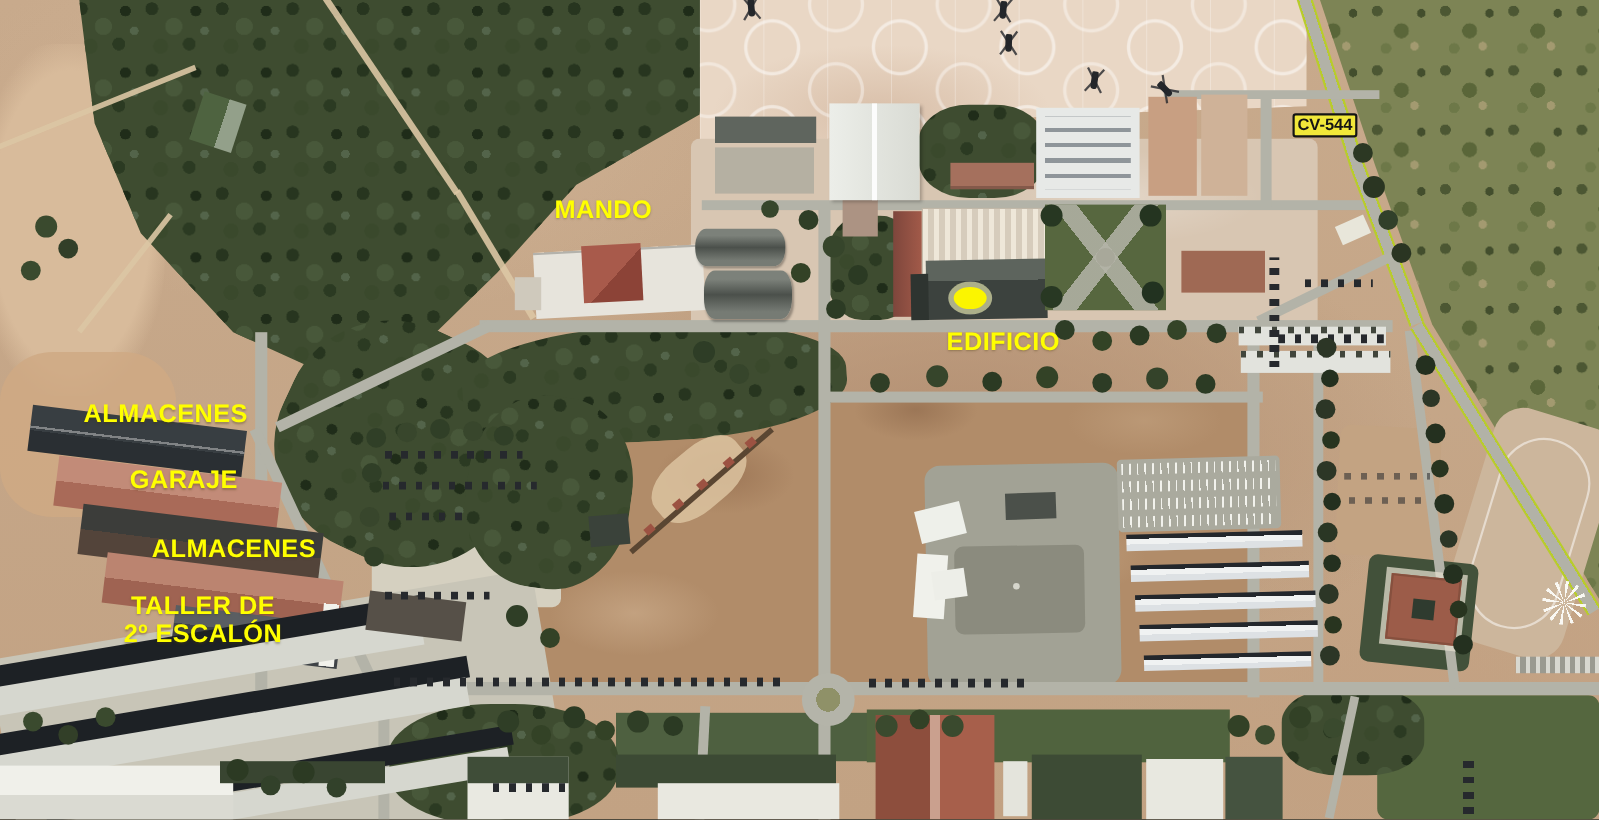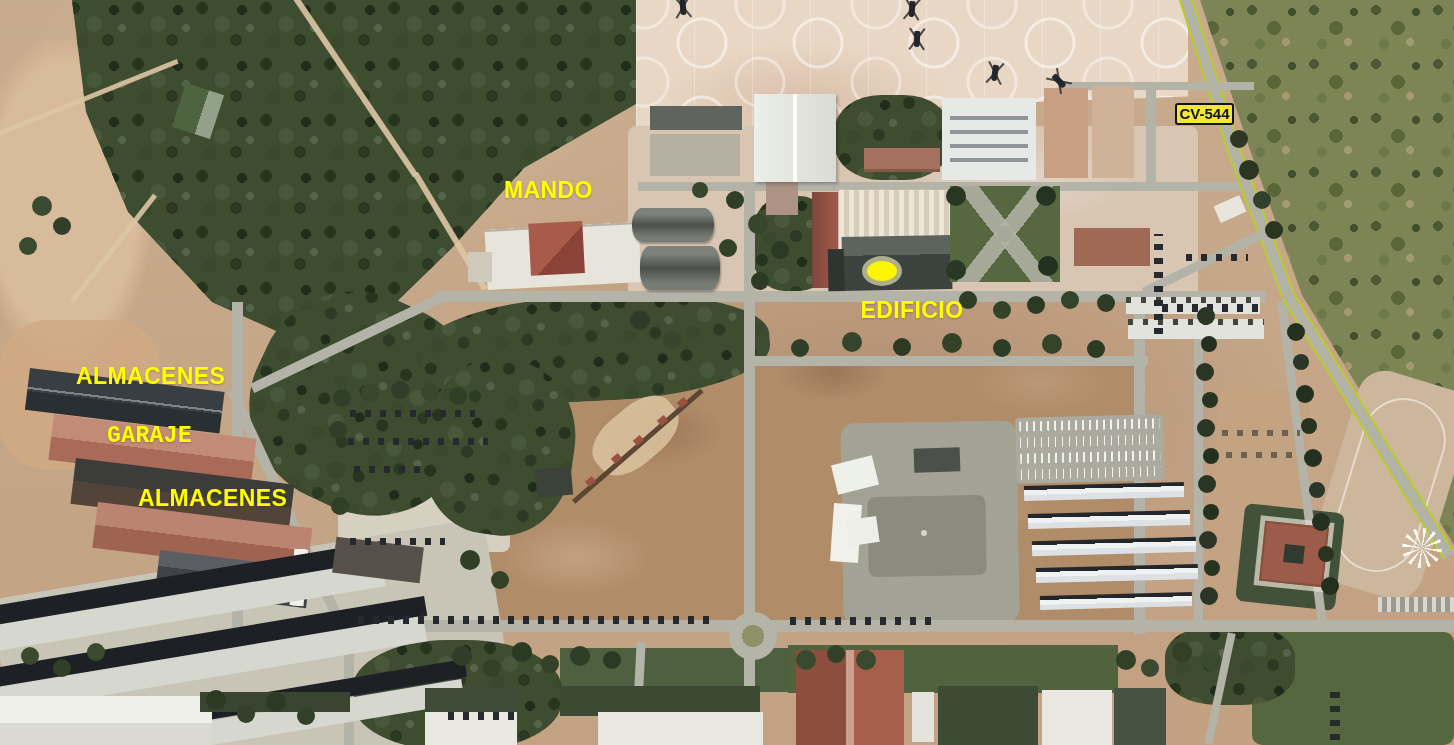--- a/index.html
+++ b/index.html
@@ -260,17 +260,21 @@
       <i class="r1"></i>
       <i class="r2"></i>
     </div>
 
   <div class="marker"></div>
   <div class="lbl" style="left:504px;top:177px;">MANDO</div>
   <div class="lbl center" style="left:828px;top:297px;width:168px;line-height:27px;">
     <span style="display:block;">EDIFICIO</span>
   </div>
   <div class="lbl" style="left:76px;top:363px;">ALMACENES</div>
-  <div class="lbl" style="left:107px;top:423px;font-family:Liberation Mono, monospace;">GARAJE</div>
+  <div class="lbl" style="left:118px;top:423px;">GARAJE</div>
   <div class="lbl" style="left:138px;top:485px;">ALMACENES</div>
+  <div class="lbl center" style="left:92px;top:537px;width:185px;line-height:26px;">
+    <span style="display:block;">TALLER DE</span>
+    <span style="display:block;">2º ESCALÓN</span>
+  </div>
   <div class="badge">CV-544</div>
 
 </div>
 
 </body></html>

